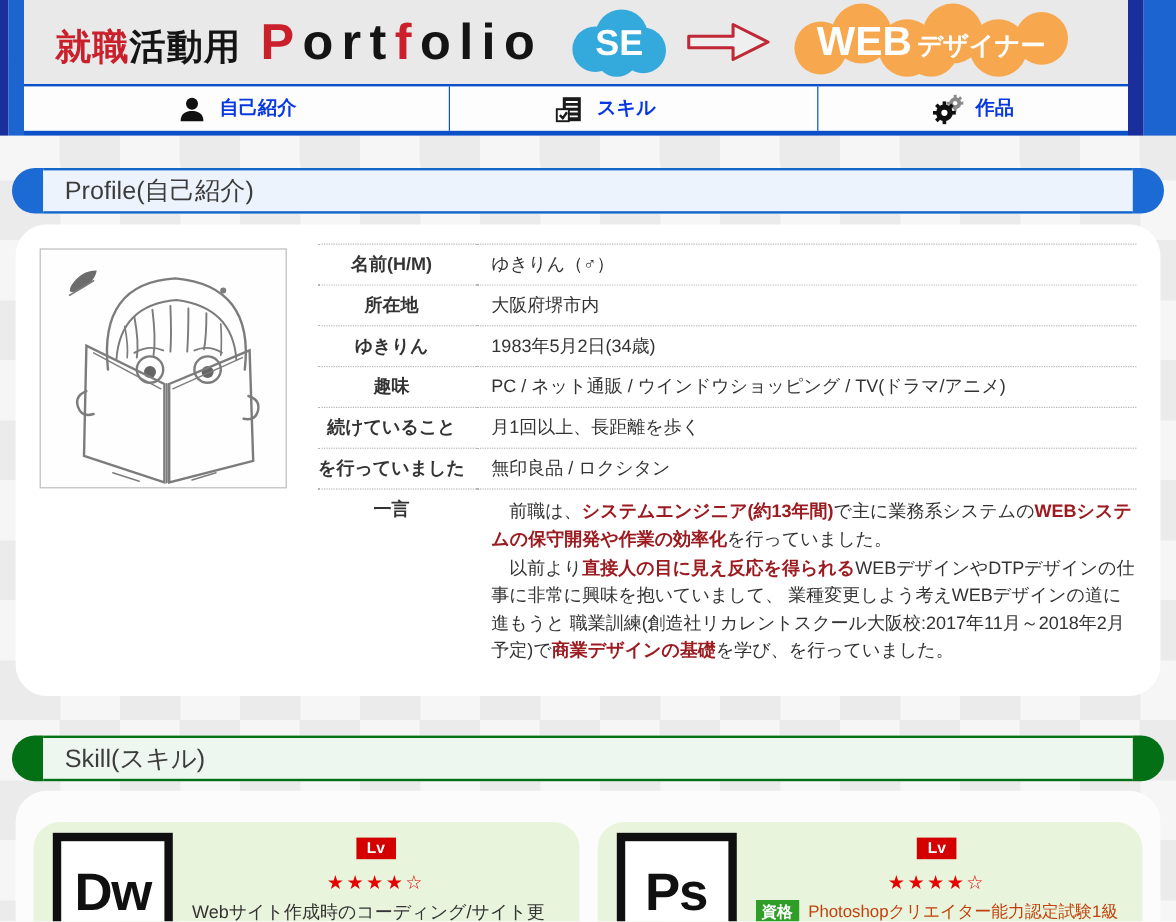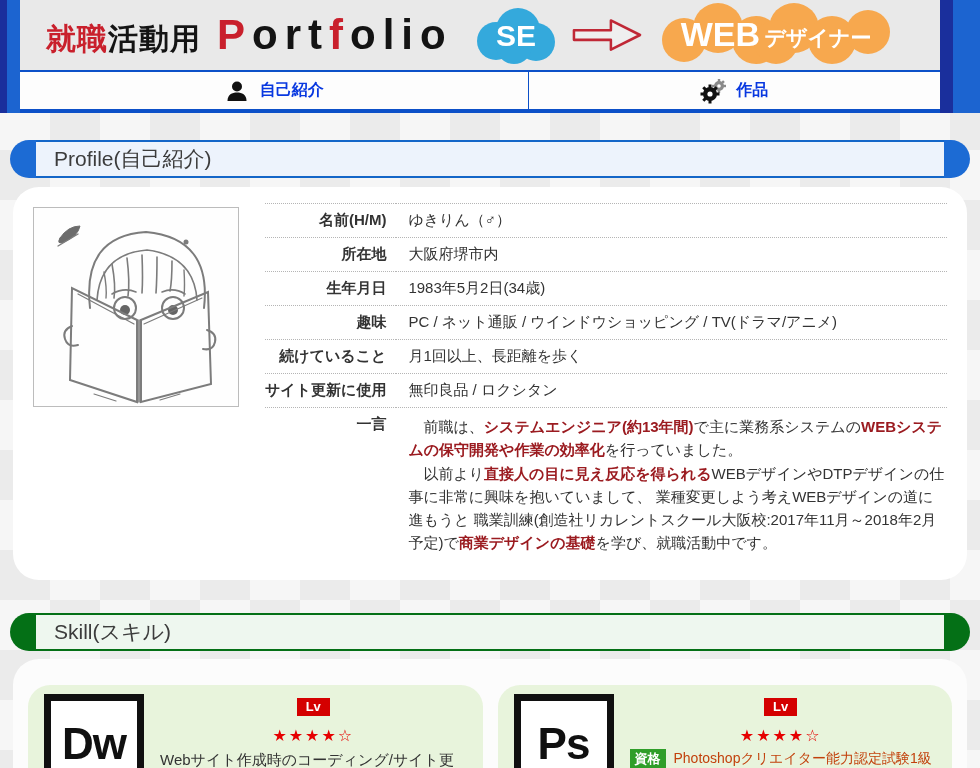--- a/index.html
+++ b/index.html
@@ -37,21 +37,21 @@
   .blue-bar .sec-cap{background:#1c6bd4;}
   .blue-bar .sec-body{background:#edf3fc;border-top:2px solid #1466c8;border-bottom:2px solid #1466c8;}
   .green-bar .sec-cap{background:#047016;}
   .green-bar .sec-body{background:#eef7ef;border-top:2px solid #047016;border-bottom:2px solid #047016;}
   .gap27{height:27px;} .gap9{height:9px;} .gap33{height:33px;} .gap8{height:8px;}
   
   .card{margin:0 13px;background:#fff;border-radius:26px;padding:14px 20px 18px 20px;}
   .profile-flex{display:flex;gap:26px;}
   .photo-box{flex:0 0 aupx;width:204px;height:198px;border:1px solid #bcbcbc;background:#fefefe;margin-top:6px;}
   .profile-table{flex:1;border-collapse:collapse;font-size:15px;color:#333;align-self:flex-start;margin-top:2px;}
-  .profile-table th{width:102px;text-align:right;font-weight:bold;padding:7px 10px 7px 0;vertical-align:top;white-space:nowrap;}
+  .profile-table th{width:102px;text-align:center;font-weight:bold;padding:7px 10px 7px 0;vertical-align:top;white-space:nowrap;}
   .profile-table td{padding:7px 0 7px 12px;vertical-align:top;}
   .profile-table tr{border-bottom:1px dotted #b5b5b5;}
   .profile-table tr:first-child{border-top:1px dotted #b5b5b5;}
   .profile-table tr:last-child{border-bottom:none;}
   .comment{white-space:pre-wrap;line-height:1.55;}
   .hl{color:#9b1b20;font-weight:bold;}
   
   .skill-card-wrap{margin:0 13px;background:#fcfcfc;border-radius:26px 26px 0 0;padding:26px 15px 0 15px;height:131px;}
   .skill-row{display:flex;gap:15px;}
   .skill-card{flex:1;background:#e8f4dc;border-radius:22px;padding:9px 16px;display:flex;gap:16px;align-items:flex-start;}
@@ -121,20 +121,36 @@
         <div class="nav-item">
           <span class="nav-ico">
             <svg width="24" height="24" viewBox="0 0 24 24">
                 <g fill="#111">
                   <circle cx="12" cy="7.5" r="5"></circle>
                   <path d="M2.5 22 C2.5 15.5 7 13.5 12 13.5 C17 13.5 21.5 15.5 21.5 22 Z"></path>
                 </g>
               </svg>
           </span>
           <span class="nav-label">自己紹介</span>
+        </div>
+        <div class="nav-item">
+          <span class="nav-ico">
+            <svg width="24" height="24" viewBox="0 0 24 24">
+              <rect x="7" y="2" width="15" height="20" fill="#1b1b1b"></rect>
+              <g stroke="#fff" stroke-width="1.6">
+                <line x1="9.5" y1="6" x2="19.5" y2="6"></line>
+                <line x1="9.5" y1="10" x2="19.5" y2="10"></line>
+                <line x1="9.5" y1="14" x2="19.5" y2="14"></line>
+                <line x1="9.5" y1="18" x2="19.5" y2="18"></line>
+              </g>
+              <rect x="2" y="12" width="10" height="10" fill="#fff" stroke="#1b1b1b" stroke-width="1.6"></rect>
+              <path d="M4.5 17 L7 19.5 L10.5 14.5" fill="none" stroke="#1b1b1b" stroke-width="2"></path>
+            </svg>
+          </span>
+          <span class="nav-label">スキル</span>
         </div>
         <div class="nav-item">
           <span class="nav-ico">
             <svg width="26" height="26" viewBox="0 0 26 26">
               <g fill="#8a8a8a">
                 <circle cx="19" cy="8" r="5"></circle>
                 <g>
                   <rect x="17.8" y="1" width="2.4" height="4"></rect>
                   <rect x="17.8" y="11" width="2.4" height="4"></rect>
                   <rect x="12" y="6.8" width="4" height="2.4"></rect>
@@ -226,39 +242,39 @@
         <tbody>
           <tr>
             <th>名前(H/M)</th>
             <td>ゆきりん（♂）</td>
           </tr>
           <tr>
             <th>所在地</th>
             <td>大阪府堺市内</td>
           </tr>
           <tr>
-            <th>生年月日</th>
+            <th>ゆきりん</th>
             <td>1983年5月2日(34歳)</td>
           </tr>
           <tr>
             <th>趣味</th>
             <td>PC / ネット通販 / ウインドウショッピング / TV(ドラマ/アニメ)</td>
           </tr>
           <tr>
             <th>続けていること</th>
             <td>月1回以上、長距離を歩く</td>
           </tr>
           <tr>
-            <th>サイト更新に使用</th>
+            <th>を行っていました</th>
             <td>無印良品 / ロクシタン</td>
           </tr>
           <tr>
             <th>一言</th>
             <td class="comment"><span>　前職は、</span><span class="hl">システムエンジニア(約13年間)</span><span>で主に業務系システムの</span><span class="hl">WEBシステムの保守開発や作業の効率化</span><span>を行っていました。
-　以前より</span><span class="hl">直接人の目に見え反応を得られる</span><span>WEBデザインやDTPデザインの仕事に非常に興味を抱いていまして、 業種変更しよう考えWEBデザインの道に進もうと 職業訓練(創造社リカレントスクール大阪校:2017年11月～2018年2月予定)で</span><span class="hl">商業デザインの基礎</span><span>を学び、就職活動中です。</span></td>
+　以前より</span><span class="hl">直接人の目に見え反応を得られる</span><span>WEBデザインやDTPデザインの仕事に非常に興味を抱いていまして、 業種変更しよう考えWEBデザインの道に進もうと 職業訓練(創造社リカレントスクール大阪校:2017年11月～2018年2月予定)で</span><span class="hl">商業デザインの基礎</span><span>を学び、を行っていました。</span></td>
           </tr>
         </tbody>
       </table>
     </div>
   </div>
 
   <div class="gap33"></div>
   <div class="sec-bar green-bar">
     <div class="sec-cap cap-l"></div>
     <div class="sec-body">

